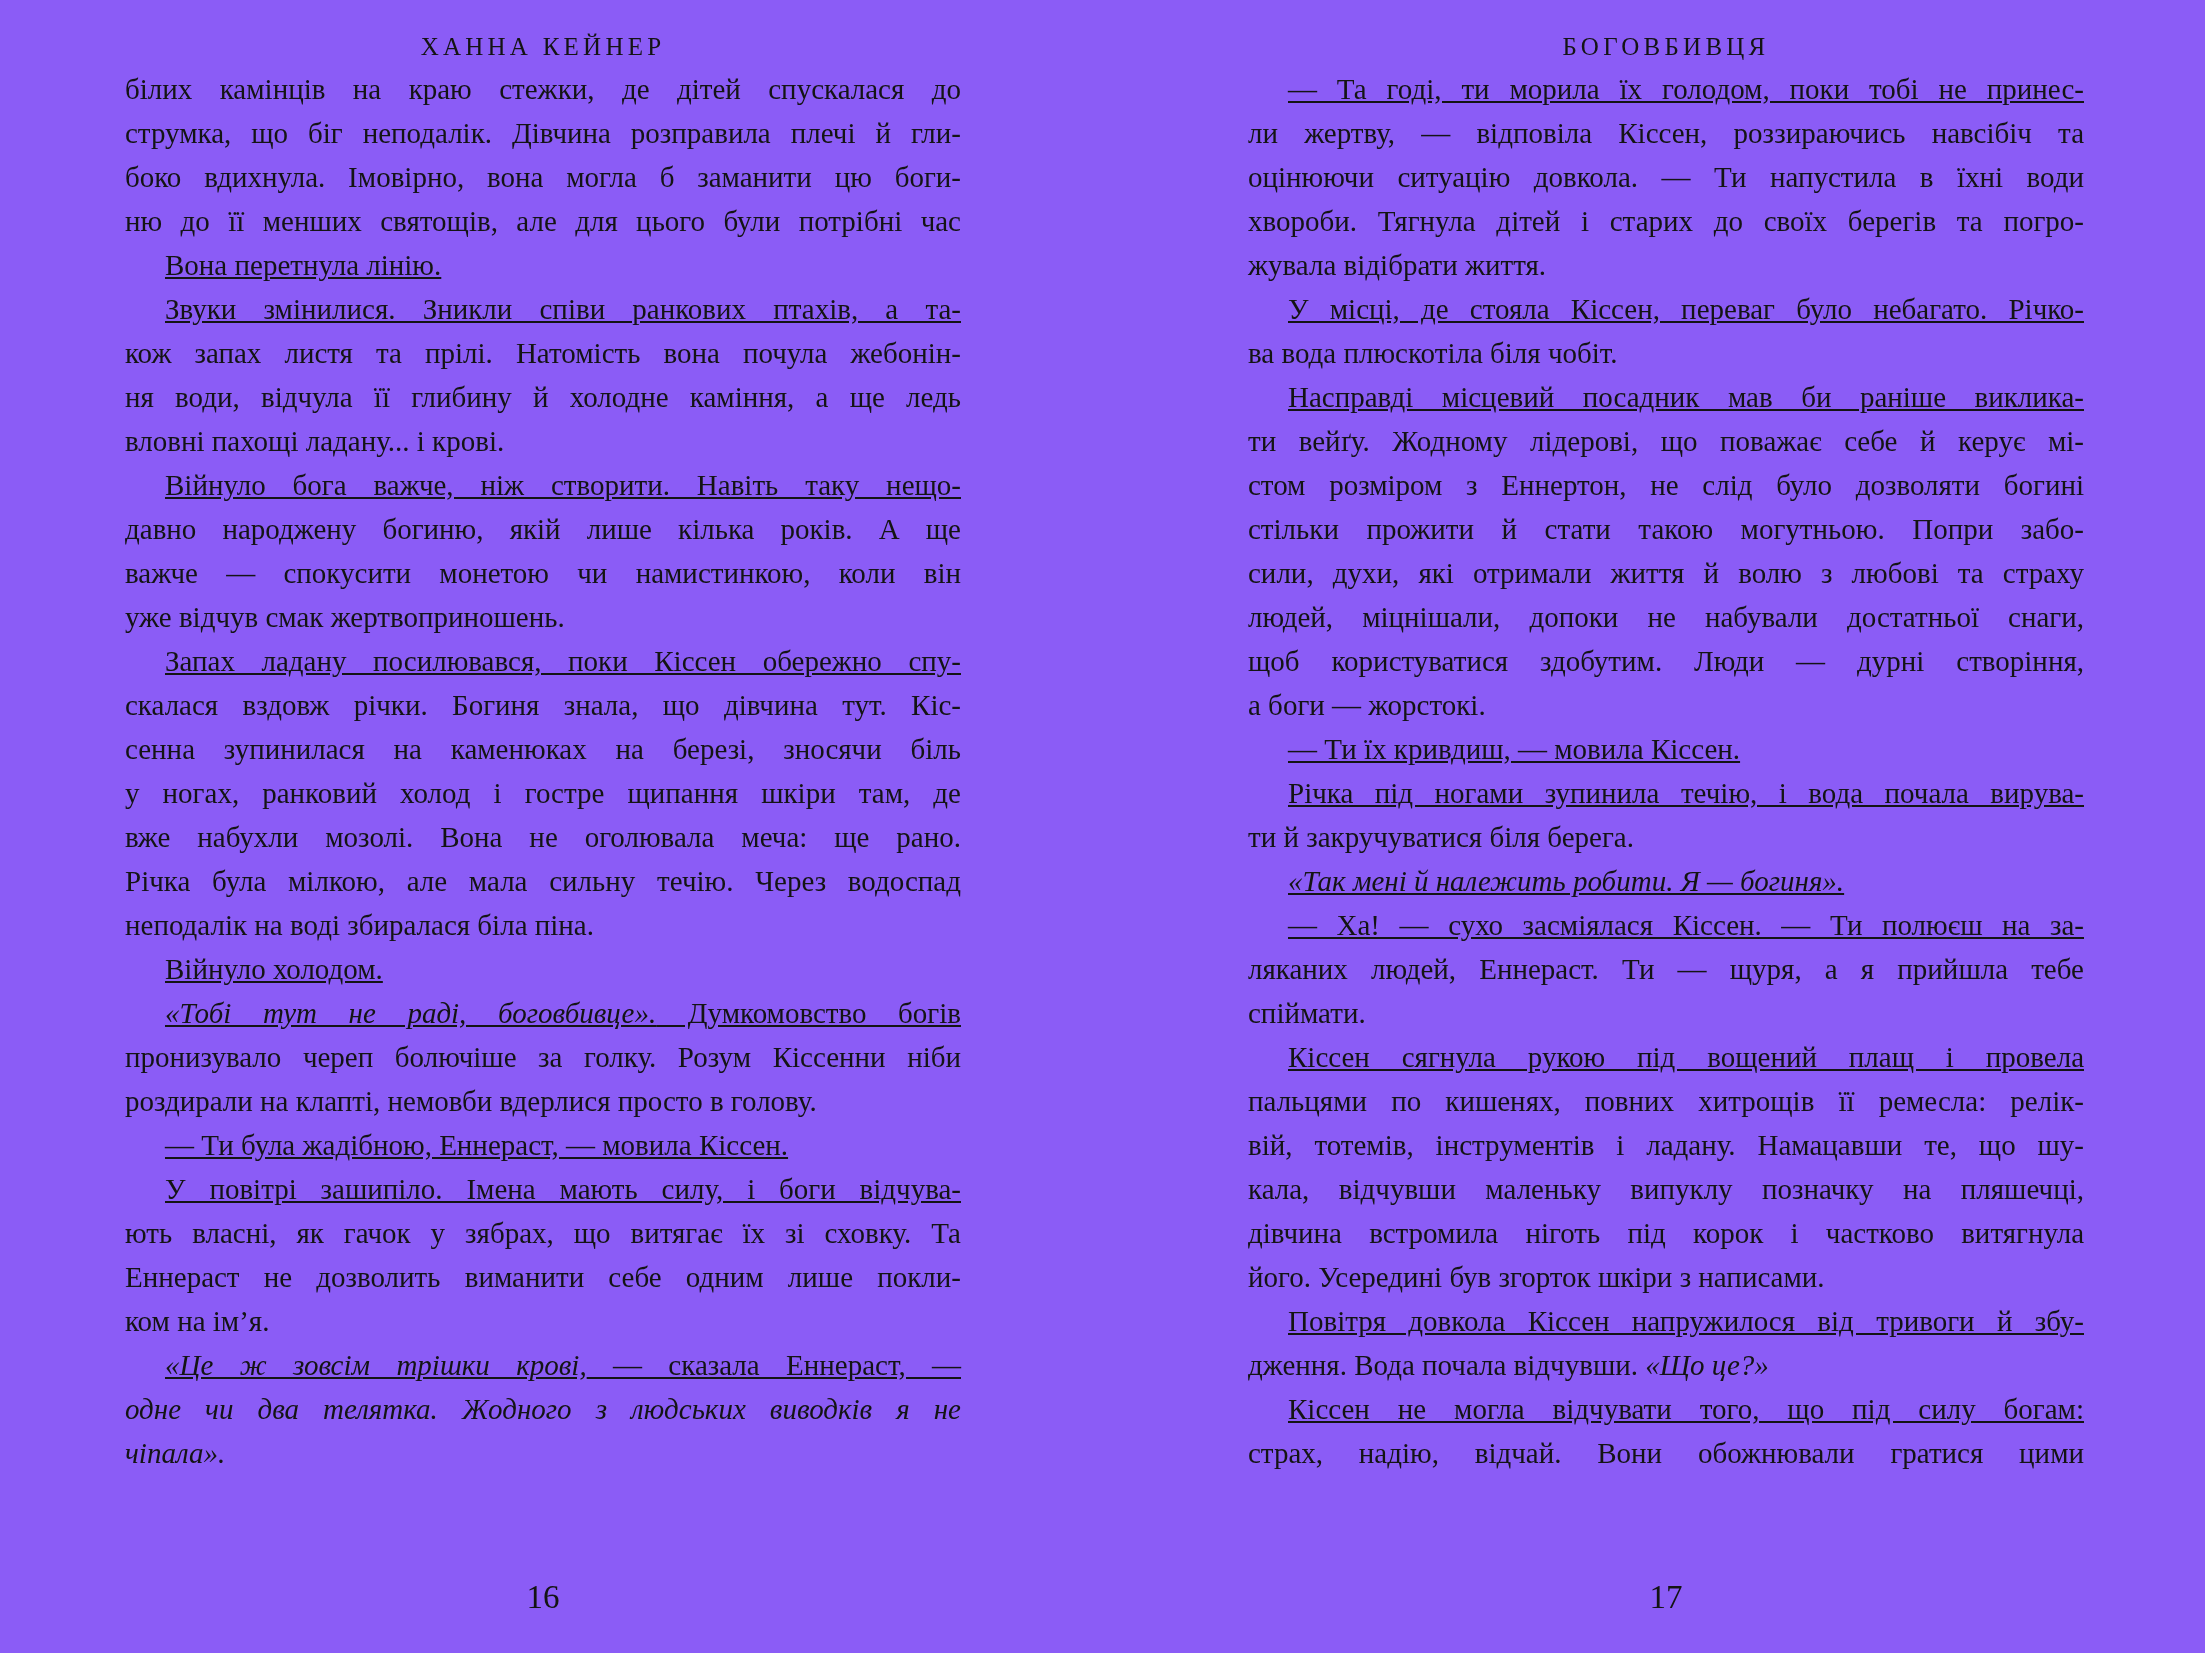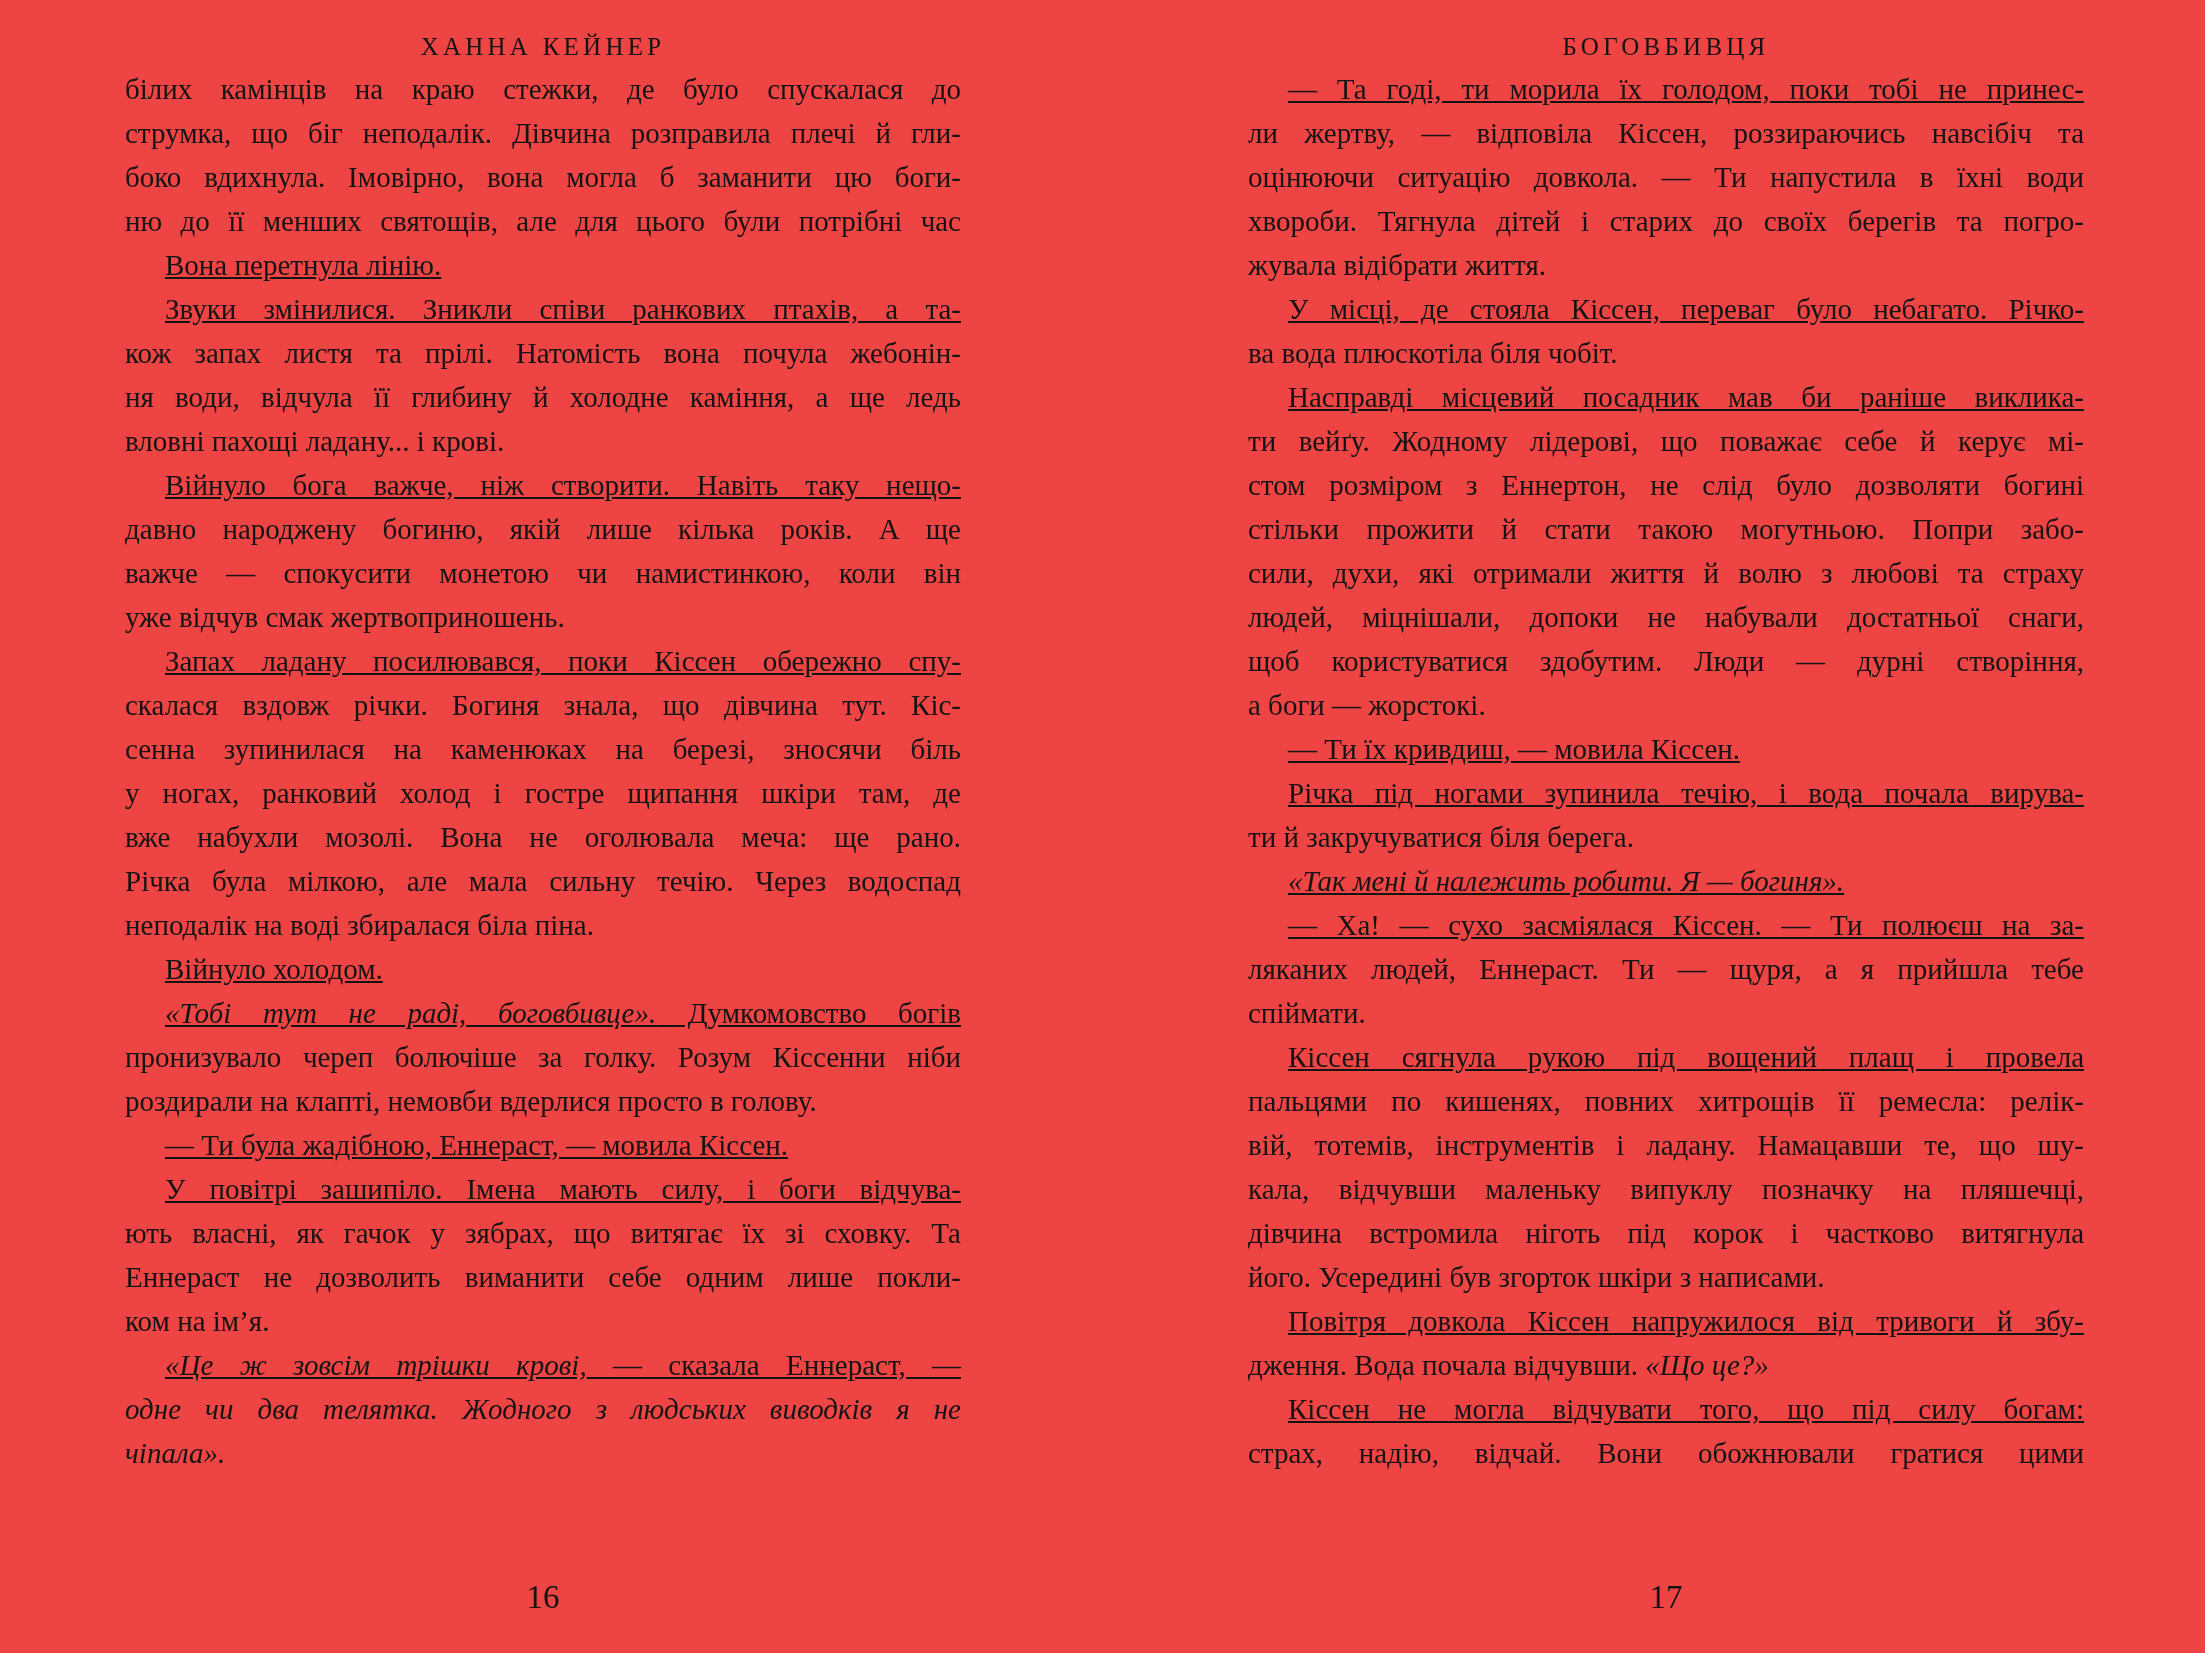--- a/index.html
+++ b/index.html
@@ -3,21 +3,21 @@
 <meta charset="utf-8">
 <style>
   html, body { margin: 0; padding: 0; }
   body {
     width: 2205px; height: 1654px;
     background: #ffffff;
     font-family: "Liberation Serif", "DejaVu Serif", serif;
     color: #141414;
     -webkit-font-smoothing: antialiased;
   }
-  .spread { position: relative; width: 2205px; height: 1654px; background: #ef4444; overflow: hidden; }
+  .spread { position: relative; width: 2205px; height: 1654px; background: #8b5cf6; overflow: hidden; }
   .page { position: absolute; top: 0; height: 100%; }
   .page-left  { left: 125px;  width: 836px; }
   .page-right { left: 1248px; width: 836px; }
   .running-head {
     position: absolute; top: 33px; left: 0; right: 0;
     text-align: center;
     font-size: 25px; letter-spacing: 0.17em;
     white-space: nowrap;
   }
   .page-body {
@@ -35,21 +35,21 @@
   }
 </style>
 </head>
 <body style="background: rgb(255, 255, 255); color: rgb(20, 20, 20);">
 
 <div class="spread">
 
   <section class="page page-left">
     <header class="running-head">ХАННА КЕЙНЕР</header>
     <div class="page-body">
-        <div class="line justify"><span class="ro">білих камінців на краю стежки, де було спускалася до</span></div>
+        <div class="line justify"><span class="ro">білих камінців на краю стежки, де дітей спускалася до</span></div>
         <div class="line justify"><span class="ro">струмка, що біг неподалік. Дівчина розправила плечі й гли-</span></div>
         <div class="line justify"><span class="ro">боко вдихнула. Імовірно, вона могла б заманити цю боги-</span></div>
         <div class="line justify"><span class="ro">ню до її менших святощів, але для цього були потрібні час</span></div>
         <div class="line indent"><span class="ro">Вона перетнула лінію.</span></div>
         <div class="line indent justify"><span class="ro">Звуки змінилися. Зникли співи ранкових птахів, а та-</span></div>
         <div class="line justify"><span class="ro">кож запах листя та прілі. Натомість вона почула жебонін-</span></div>
         <div class="line justify"><span class="ro">ня води, відчула її глибину й холодне каміння, а ще ледь</span></div>
         <div class="line"><span class="ro">вловні пахощі ладану... і крові.</span></div>
         <div class="line indent justify"><span class="ro">Війнуло бога важче, ніж створити. Навіть таку нещо-</span></div>
         <div class="line justify"><span class="ro">давно народжену богиню, якій лише кілька років. А ще</span></div>

